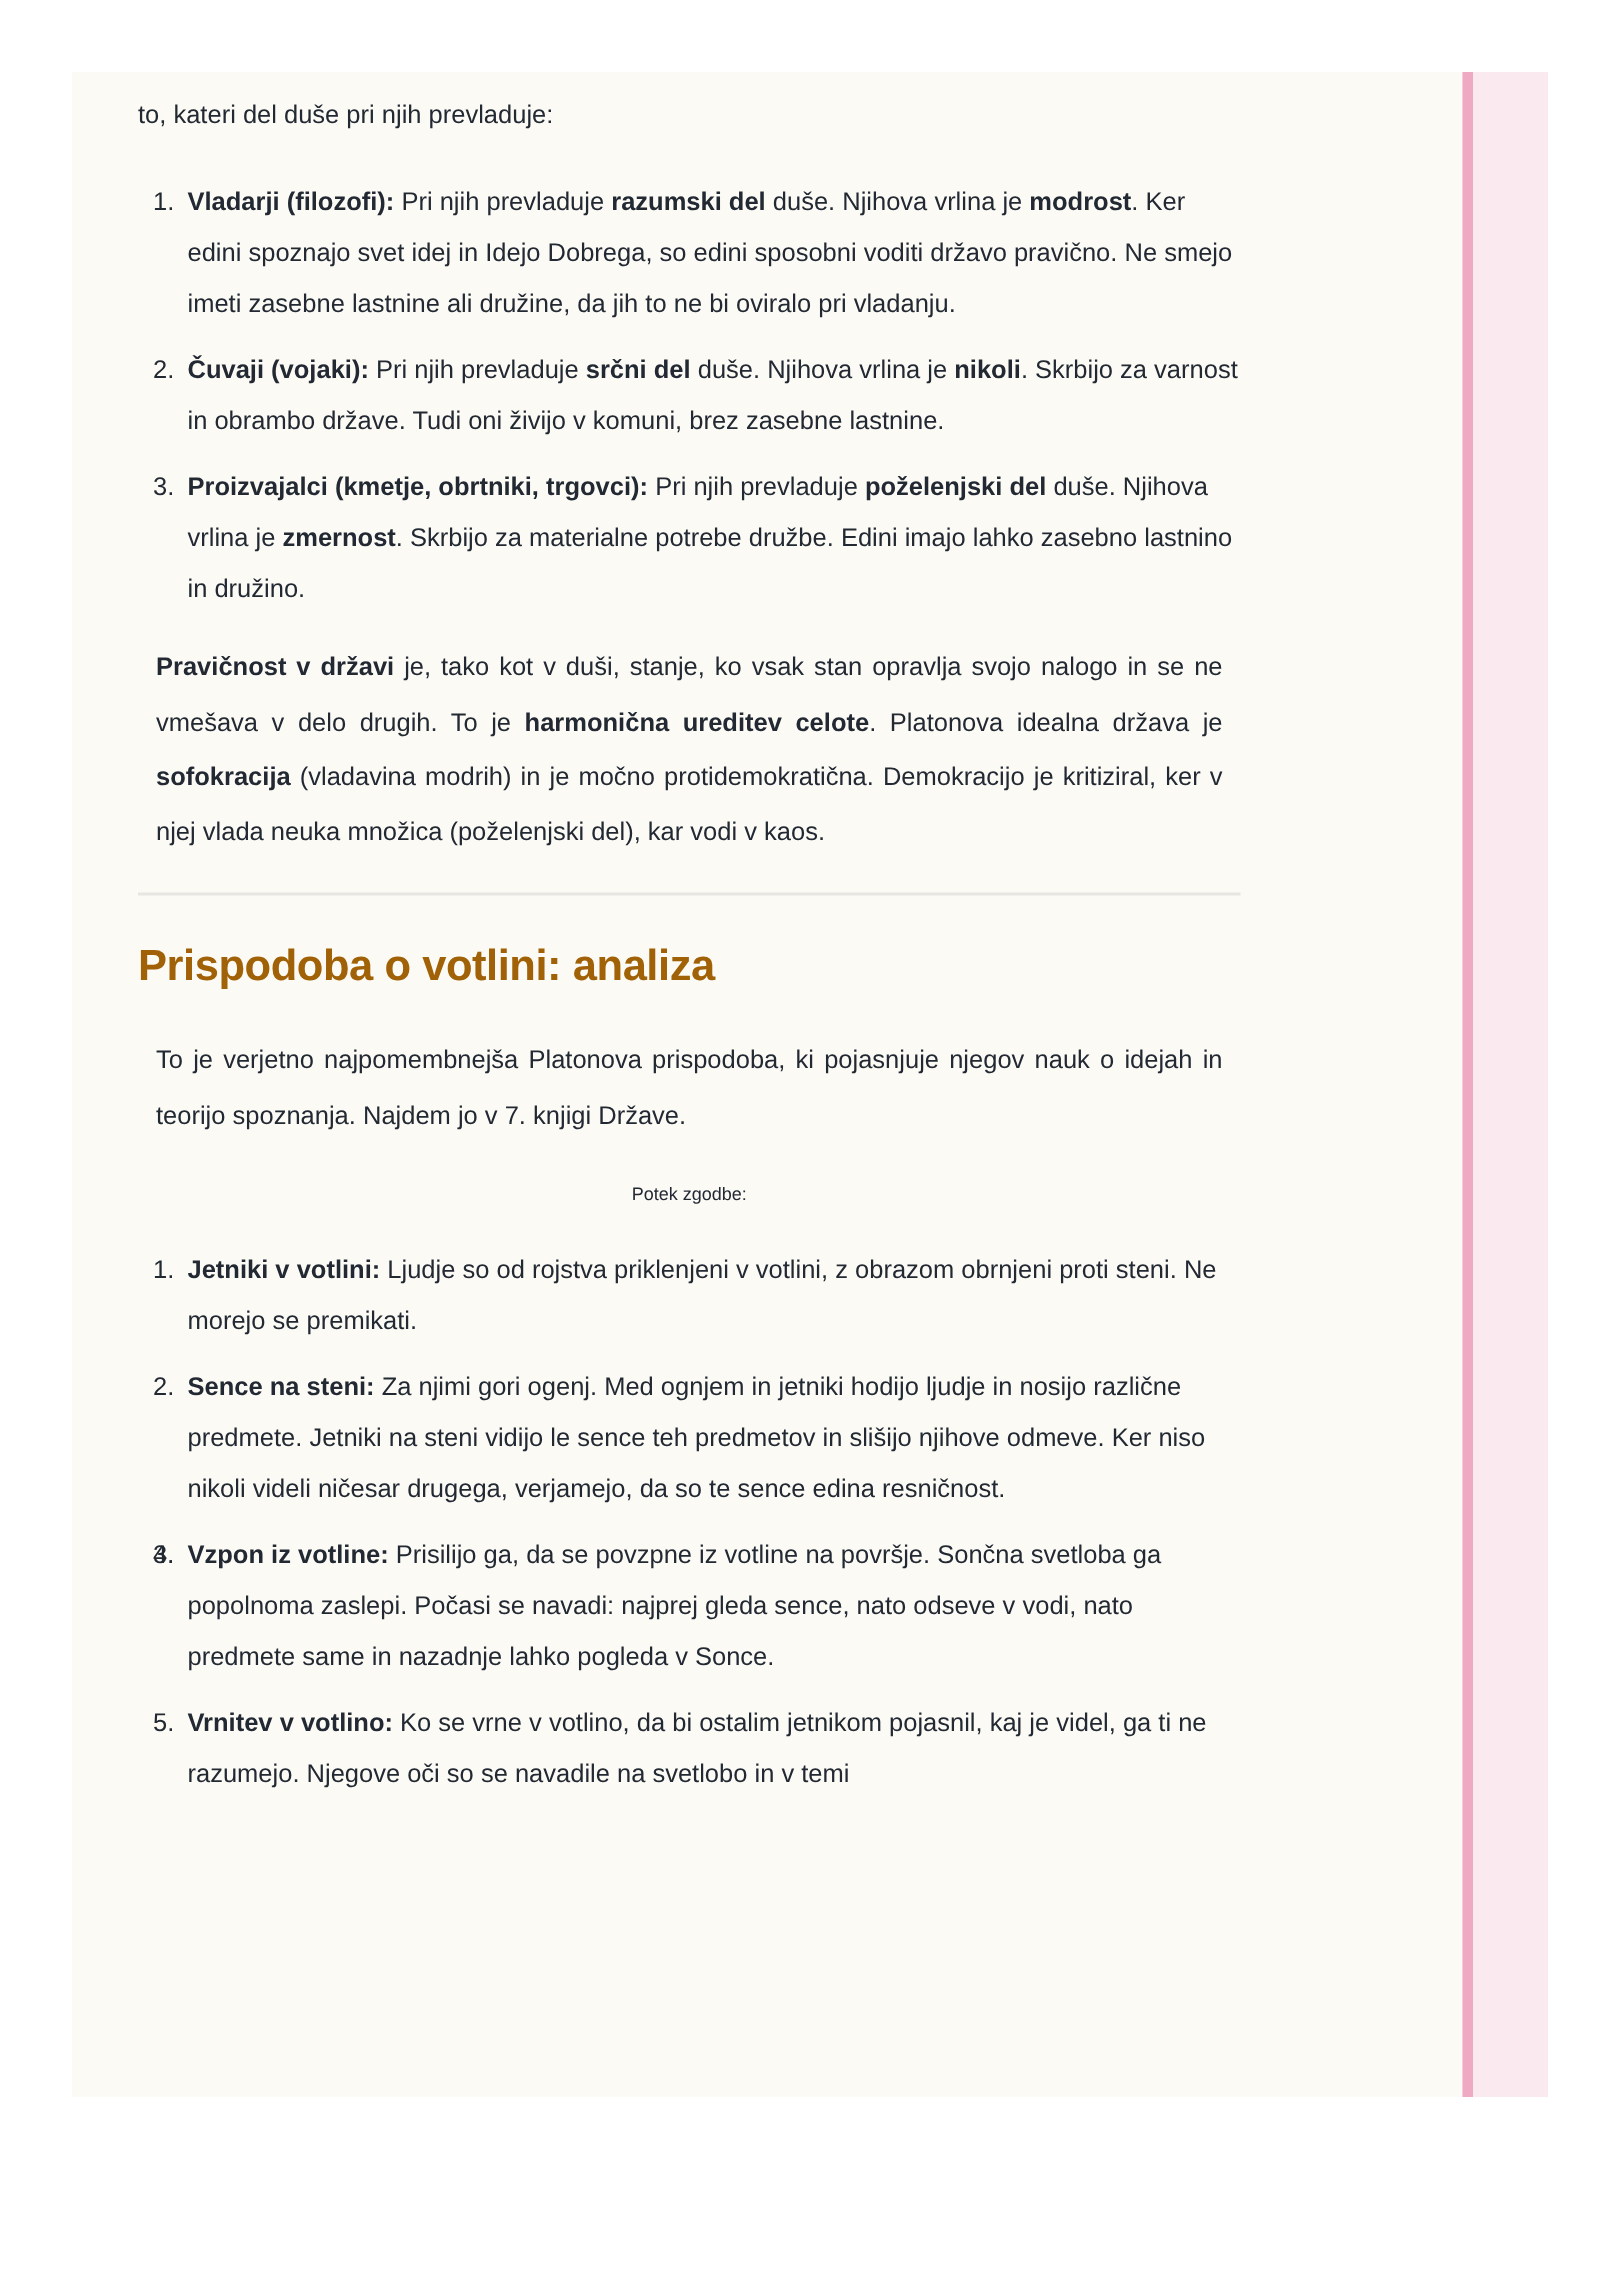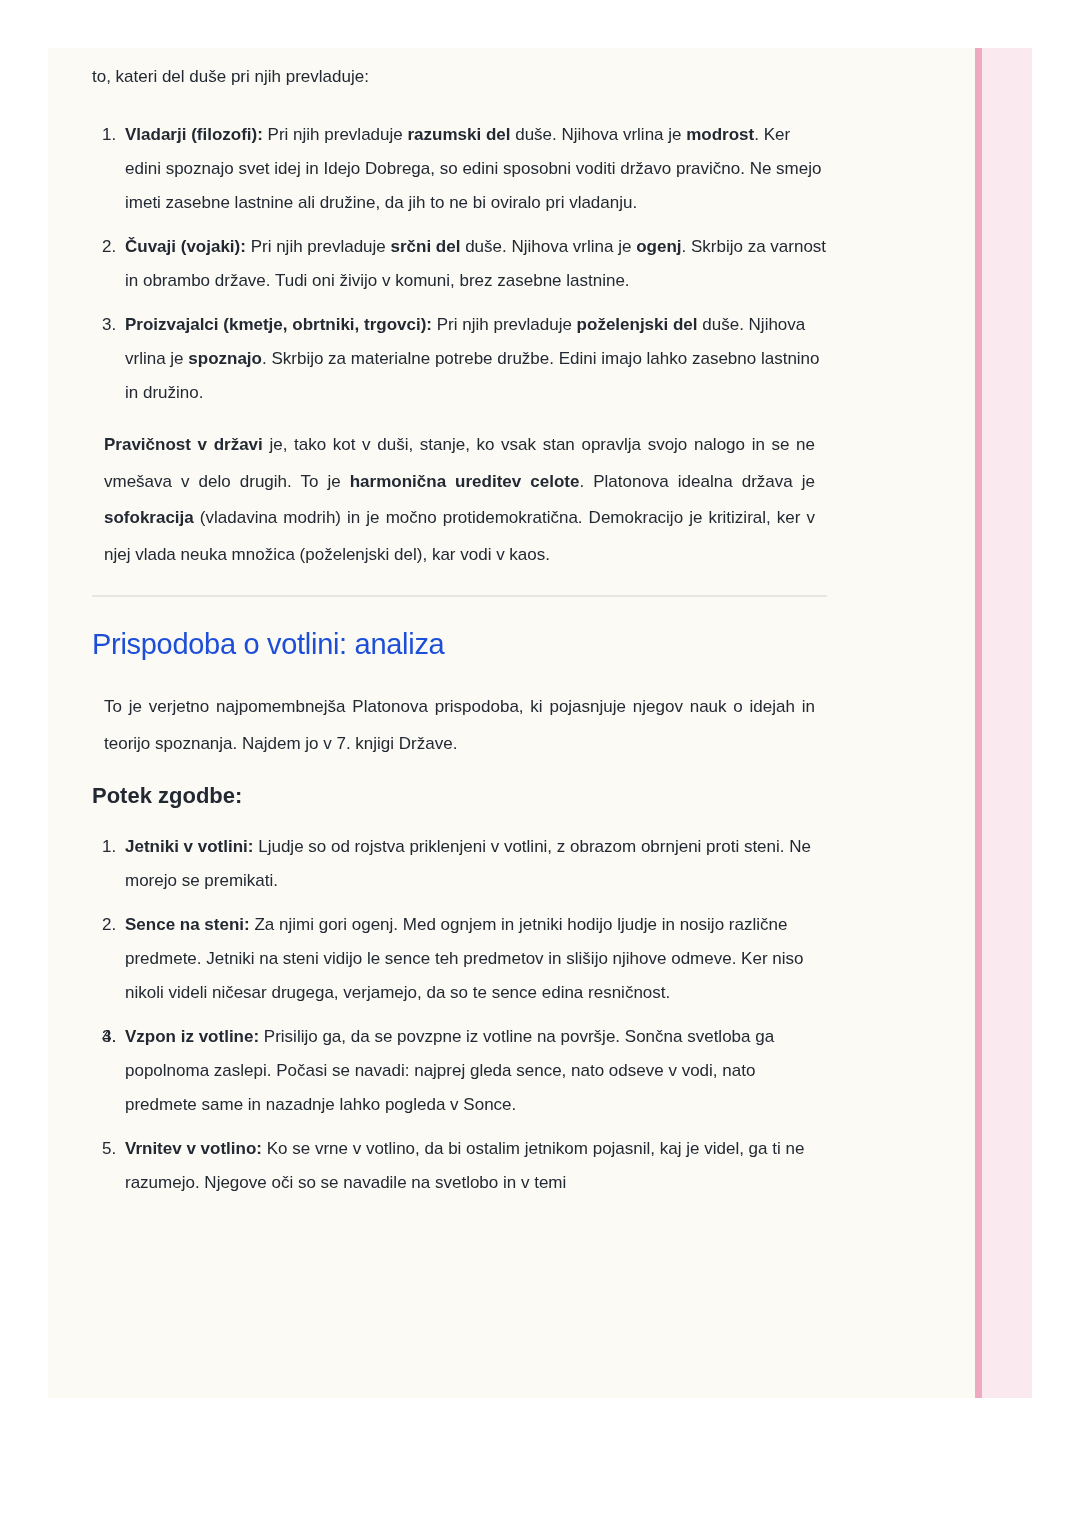--- a/index.html
+++ b/index.html
@@ -54,29 +54,30 @@
   .p-cave    { margin-top: 28px; }
   .divider {
     border: none;
     border-top: 2px solid #E8E6E2;
     margin: 22px 0 0 0;
   }
   .section-heading {
     margin: 30px 0 0 0;
     font-size: 29px;
     line-height: 34px;
-    font-weight: normal;
-    color: #1d4ed8;
+    font-weight: bold;
+    color: #a16207;
     letter-spacing: -0.3px;
   }
   .p-subhead {
     margin: 17px 0 0 0;
     line-height: 34px;
-    font-weight: bold;
-    font-size: 22px;
+    font-weight: normal;
+    font-size: 12px;
+    text-align: center;
   }
   .num-list {
     margin: 0;
     padding: 0;
     list-style: none;
   }
   .list-1 { margin-top: 24px; }
   .list-2 { margin-top: 17px; }
   .list-item {
     position: relative;
@@ -104,22 +105,22 @@
 </head>
 <body>
 
 <div class="canvas">
   <div class="page">
     <div class="pink-edge"></div>
     <div class="content">
       <p class="p-lead">to, kateri del duše pri njih prevladuje:</p>
       <div class="num-list list-1">
           <div class="list-item"><span class="num">1.</span><span><span class="b">Vladarji (filozofi):</span><span> Pri njih prevladuje </span><span class="b">razumski del</span><span> duše. Njihova vrlina je </span><span class="b">modrost</span><span>. Ker edini spoznajo svet idej in Idejo Dobrega, so edini sposobni voditi državo pravično. Ne smejo imeti zasebne lastnine ali družine, da jih to ne bi oviralo pri vladanju.</span></span></div>
-          <div class="list-item"><span class="num">2.</span><span><span class="b">Čuvaji (vojaki):</span><span> Pri njih prevladuje </span><span class="b">srčni del</span><span> duše. Njihova vrlina je </span><span class="b">ogenj</span><span>. Skrbijo za varnost in obrambo države. Tudi oni živijo v komuni, brez zasebne lastnine.</span></span></div>
-          <div class="list-item"><span class="num">3.</span><span><span class="b">Proizvajalci (kmetje, obrtniki, trgovci):</span><span> Pri njih prevladuje </span><span class="b">poželenjski del</span><span> duše. Njihova vrlina je </span><span class="b">spoznajo</span><span>. Skrbijo za materialne potrebe družbe. Edini imajo lahko zasebno lastnino in družino.</span></span></div>
+          <div class="list-item"><span class="num">2.</span><span><span class="b">Čuvaji (vojaki):</span><span> Pri njih prevladuje </span><span class="b">srčni del</span><span> duše. Njihova vrlina je </span><span class="b">nikoli</span><span>. Skrbijo za varnost in obrambo države. Tudi oni živijo v komuni, brez zasebne lastnine.</span></span></div>
+          <div class="list-item"><span class="num">3.</span><span><span class="b">Proizvajalci (kmetje, obrtniki, trgovci):</span><span> Pri njih prevladuje </span><span class="b">poželenjski del</span><span> duše. Njihova vrlina je </span><span class="b">zmernost</span><span>. Skrbijo za materialne potrebe družbe. Edini imajo lahko zasebno lastnino in družino.</span></span></div>
         </div>
       <p class="para p-justice"><span class="b">Pravičnost v državi</span><span> je, tako kot v duši, stanje, ko vsak stan opravlja svojo nalogo in se ne vmešava v delo drugih. To je </span><span class="b">harmonična ureditev celote</span><span>. Platonova idealna država je </span><span class="b">sofokracija</span><span> (vladavina modrih) in je močno protidemokratična. Demokracijo je kritiziral, ker v njej vlada neuka množica (poželenjski del), kar vodi v kaos.</span></p>
       <hr class="divider">
       <h1 class="section-heading">Prispodoba o votlini: analiza</h1>
       <p class="para p-cave"><span>To je verjetno najpomembnejša Platonova prispodoba, ki pojasnjuje njegov nauk o idejah in teorijo spoznanja. Najdem jo v 7. knjigi </span><span class="i">Države</span><span>.</span></p>
       <p class="p-subhead">Potek zgodbe:</p>
       <div class="num-list list-2">
           <div class="list-item"><span class="num">1.</span><span><span class="b">Jetniki v votlini:</span><span> Ljudje so od rojstva priklenjeni v votlini, z obrazom obrnjeni proti steni. Ne morejo se premikati.</span></span></div>
           <div class="list-item"><span class="num">2.</span><span><span class="b">Sence na steni:</span><span> Za njimi gori ogenj. Med ognjem in jetniki hodijo ljudje in nosijo različne predmete. Jetniki na steni vidijo le sence teh predmetov in slišijo njihove odmeve. Ker niso nikoli videli ničesar drugega, verjamejo, da so te sence edina resničnost.</span></span></div>
           <div class="list-item"><span class="num">3.</span></div>

